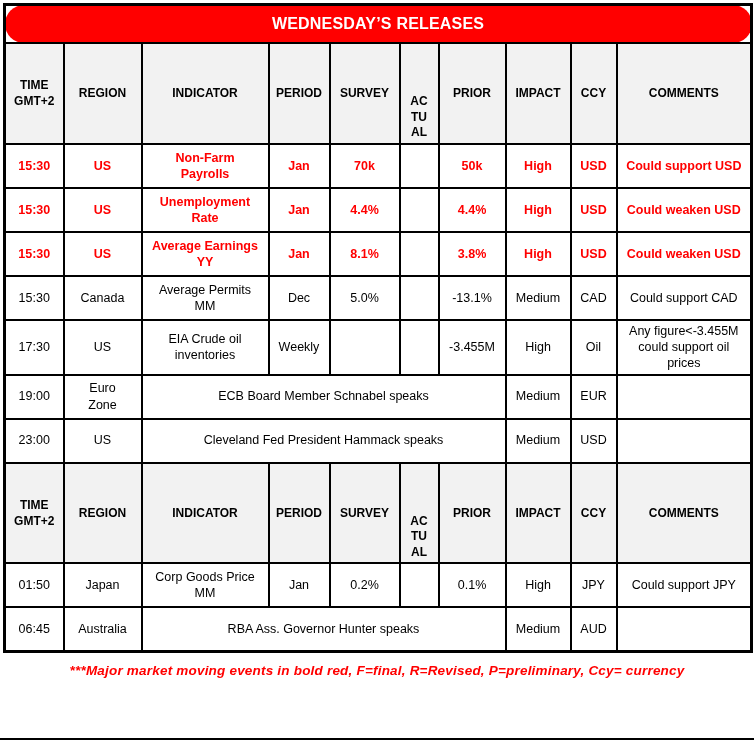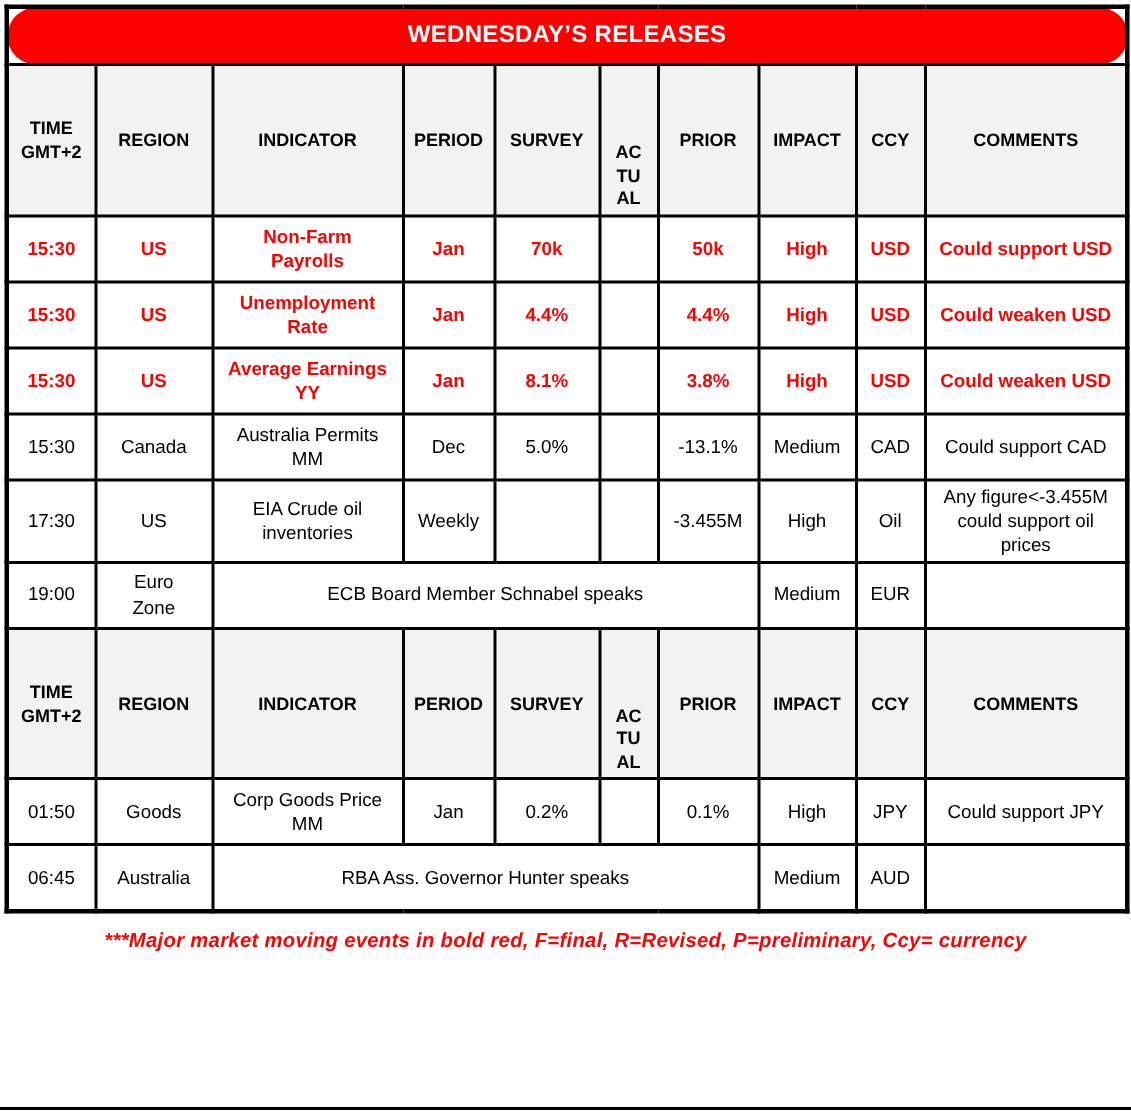--- a/index.html
+++ b/index.html
@@ -148,21 +148,21 @@
         <td></td>
         <td>3.8%</td>
         <td>High</td>
         <td>USD</td>
         <td>Could weaken USD</td>
       </tr>
 
       <tr>
         <td>15:30</td>
         <td>Canada</td>
-        <td><span class="ind-wrap">Australia Permits MM</span></td>
+        <td><span class="ind-wrap">Average Permits MM</span></td>
         <td>Dec</td>
         <td>5.0%</td>
         <td></td>
         <td>-13.1%</td>
         <td>Medium</td>
         <td>CAD</td>
         <td>Could support CAD</td>
       </tr>
 
 
@@ -183,38 +183,46 @@
       <tr>
         <td>19:00</td>
         <td><span class="rgn-wrap">Euro Zone</span></td>
         <td colspan="5">ECB Board Member Schnabel speaks</td>
         <td>Medium</td>
         <td>EUR</td>
         <td></td>
       </tr>
 
 
+      <tr>
+        <td>23:00</td>
+        <td>US</td>
+        <td colspan="5">Cleveland Fed President Hammack speaks</td>
+        <td>Medium</td>
+        <td>USD</td>
+        <td></td>
+      </tr>
 
 
       <tr class="colhead">
         <th>TIME GMT+2</th>
         <th>REGION</th>
         <th>INDICATOR</th>
         <th>PERIOD</th>
         <th>SURVEY</th>
         <th><span class="wrap2">ACTUAL</span></th>
         <th>PRIOR</th>
         <th>IMPACT</th>
         <th>CCY</th>
         <th>COMMENTS</th>
       </tr>
 
       <tr>
         <td>01:50</td>
-        <td>Goods</td>
+        <td>Japan</td>
         <td><span class="ind-wrap">Corp Goods Price MM</span></td>
         <td>Jan</td>
         <td>0.2%</td>
         <td></td>
         <td>0.1%</td>
         <td>High</td>
         <td>JPY</td>
         <td>Could support JPY</td>
       </tr>
 

